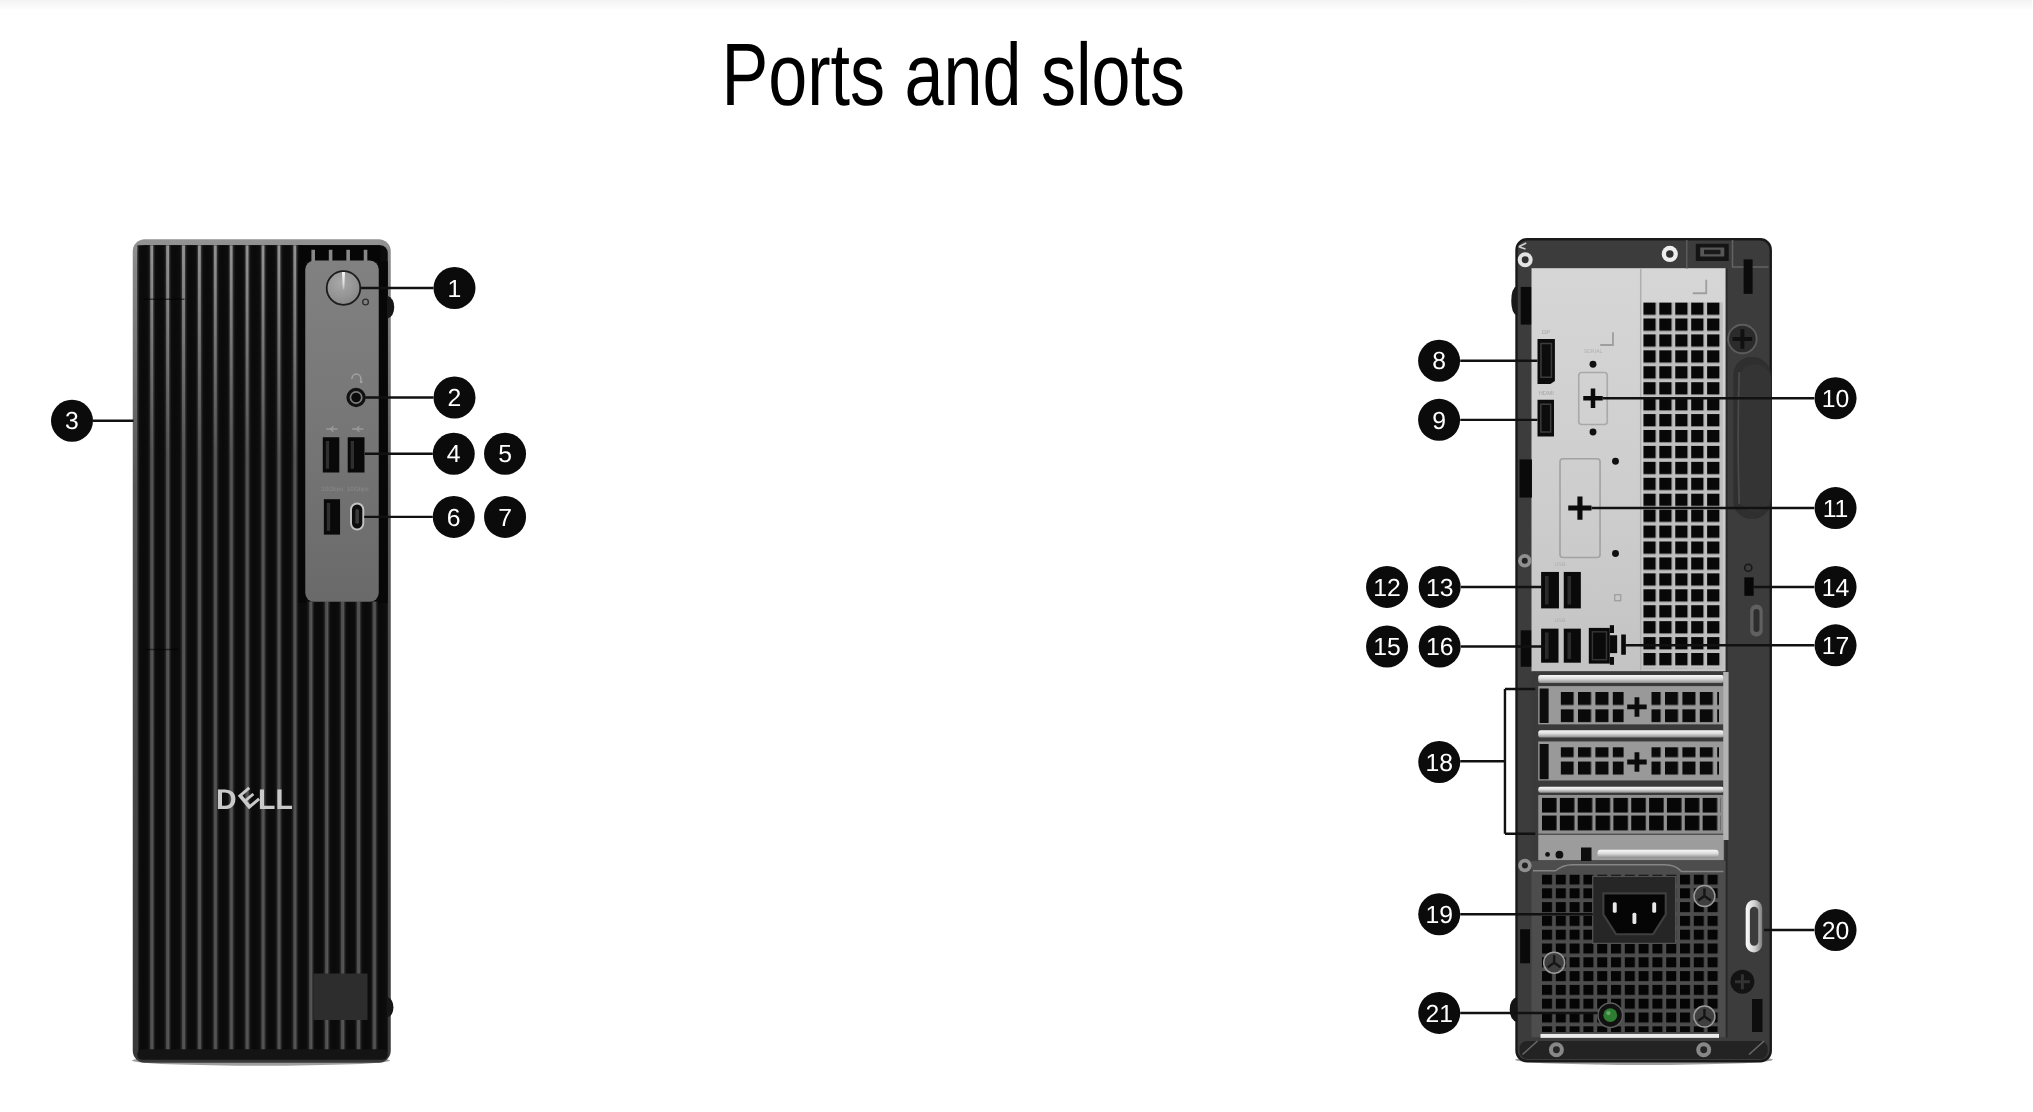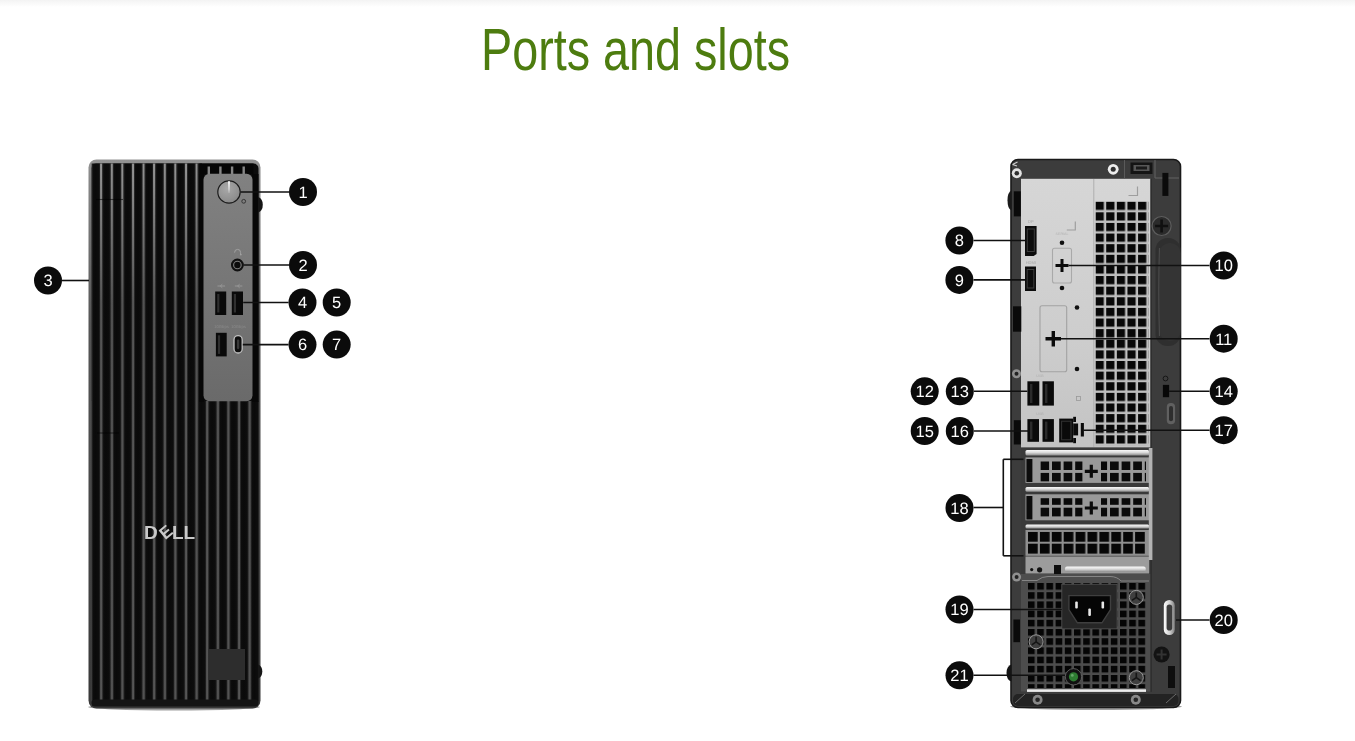--- a/index.html
+++ b/index.html
@@ -1,18 +1,18 @@
 <!DOCTYPE html>
 <html><head>
 <meta charset="utf-8">
 <style>
   html,body{margin:0;padding:0;background:#fff;width:1355px;height:741px;overflow:hidden;}
   body{font-family:"Liberation Sans", sans-serif;position:relative;}
   #topband{position:absolute;left:0;top:0;width:1355px;height:7px;background:linear-gradient(#f3f3f3,#ffffff);}
-  #title{position:absolute;left:481px;top:21px;color:#4d7c0f;white-space:nowrap;
+  #title{position:absolute;left:481px;top:21px;color:#000000;white-space:nowrap;
          font-size:59px;font-weight:400;line-height:1;}
   #title span{display:inline-block;transform:scaleX(0.792);transform-origin:left top;}
   svg{position:absolute;transform:translateZ(0);}
   text{text-rendering:geometricPrecision;}
 </style>
 </head>
 <body>
 <div id="topband"></div>
 <div id="title"><span>Ports and slots</span></div>
 

